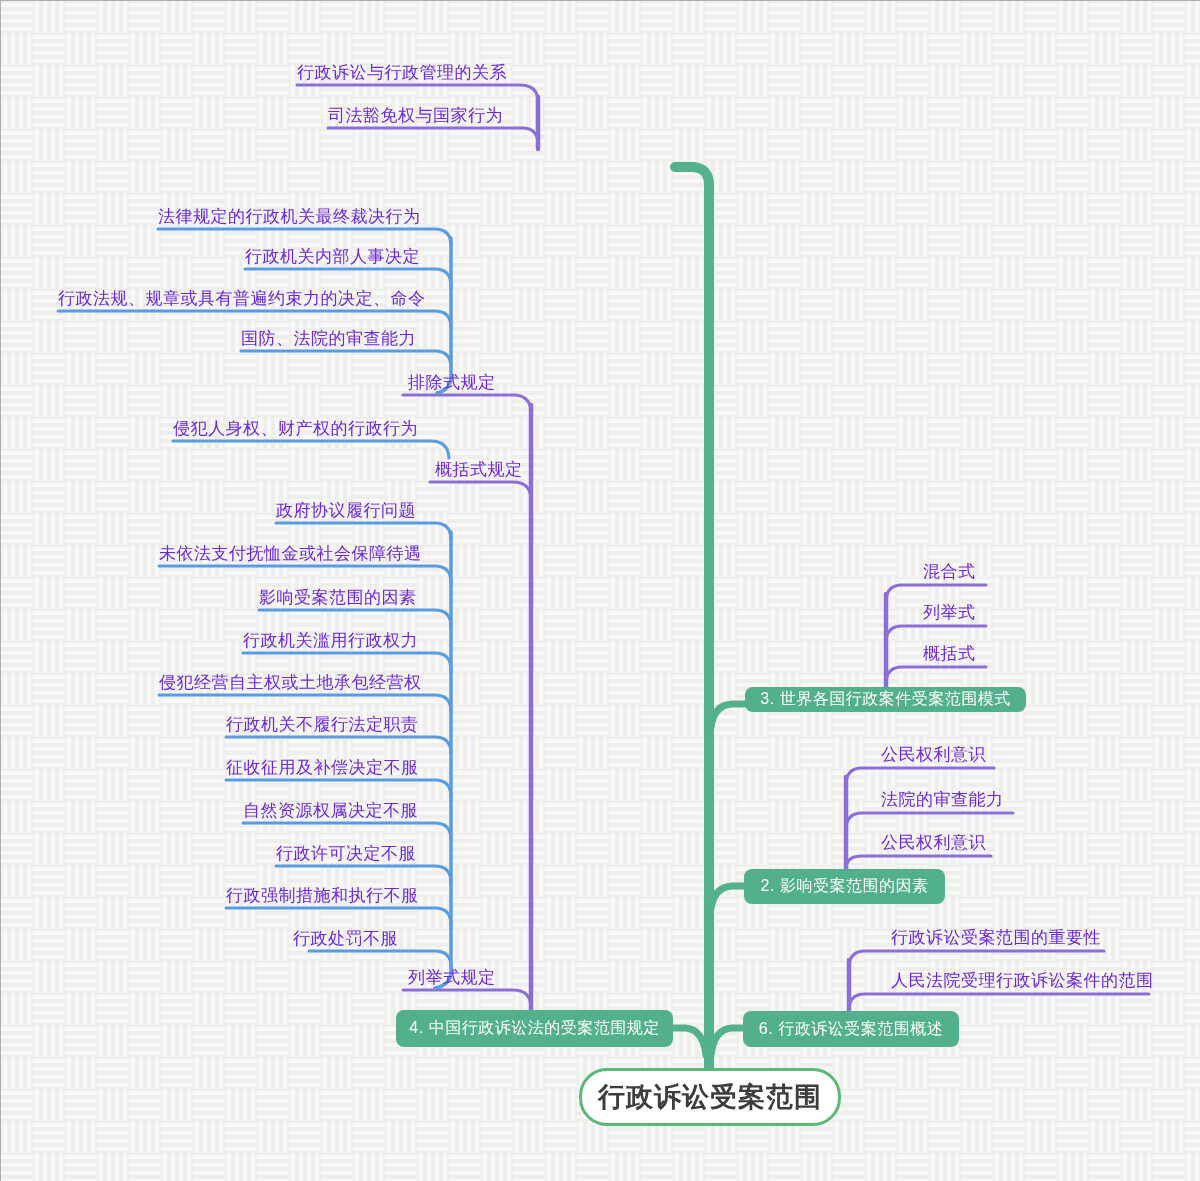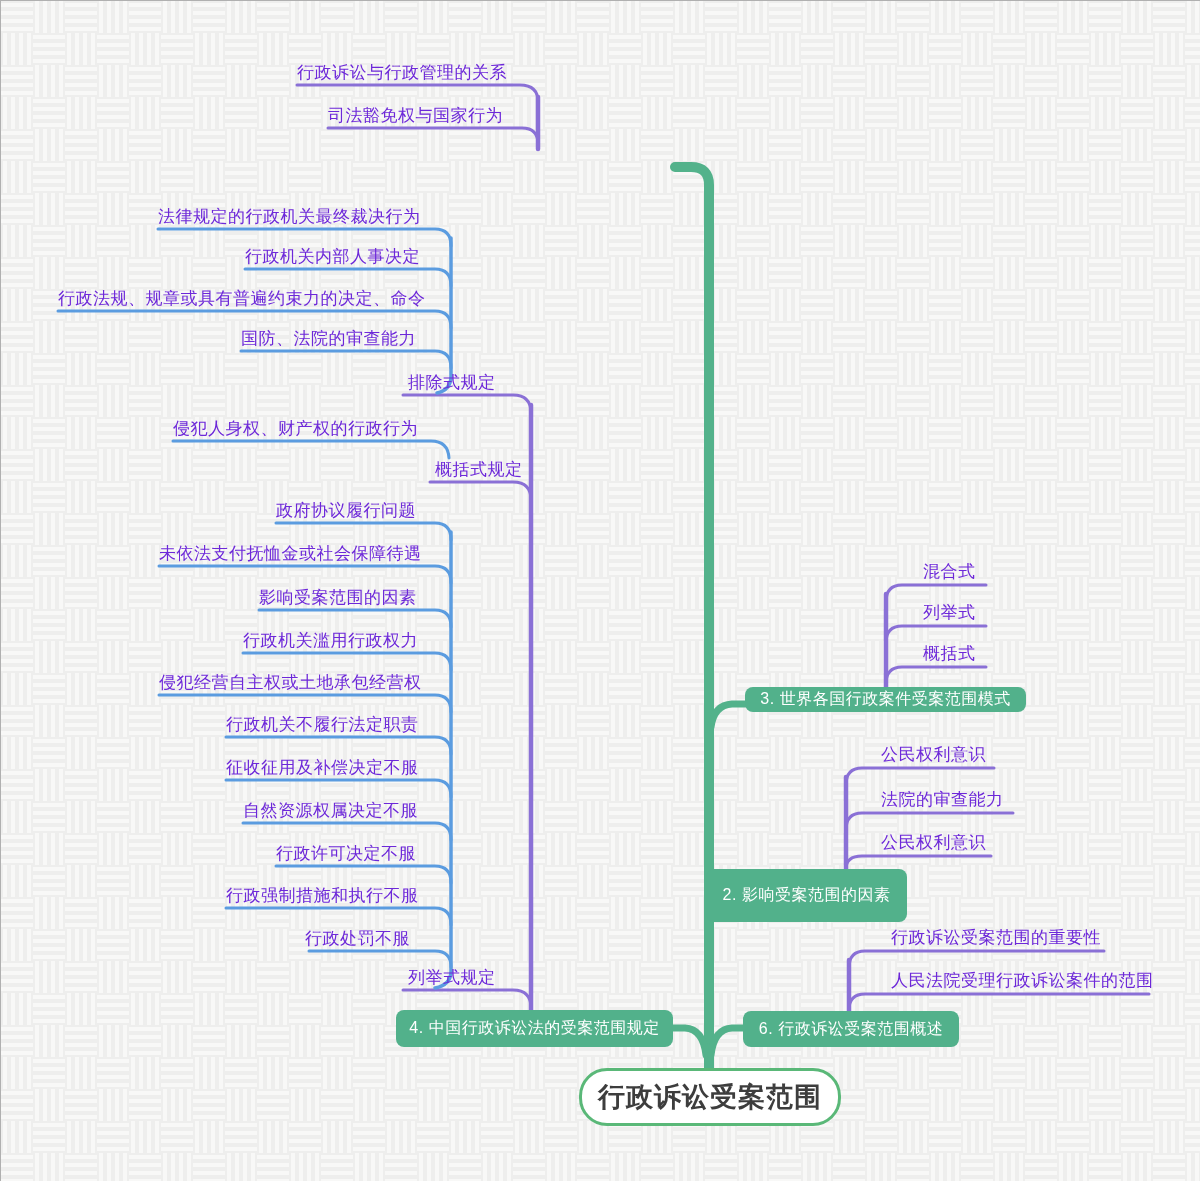--- a/index.html
+++ b/index.html
@@ -102,21 +102,21 @@
     <path d="M990 855 L861 855 Q845 855 845 868" stroke="#8a70d6" stroke-width="3"></path>
     <path d="M845 776 L845 869" stroke="#8a70d6" stroke-width="4.5"></path>
 
     <path d="M1103 950 L864 950 Q848 950 848 967" stroke="#8a70d6" stroke-width="3"></path>
     <path d="M1148 993 L864 993 Q848 993 848 1009" stroke="#8a70d6" stroke-width="3"></path>
     <path d="M848 959 L848 1011" stroke="#8a70d6" stroke-width="4.5"></path>
   </svg>
 
   <div class="main-node" style="left:395px;top:1009px;width:277px;height:37px">4. 中国行政诉讼法的受案范围规定</div>
   <div class="main-node" style="left:744px;top:686px;width:281px;height:25px">3. 世界各国行政案件受案范围模式</div>
-  <div class="main-node" style="left:705px;top:868px;width:201px;height:53px">2. 影响受案范围的因素</div>
+  <div class="main-node" style="left:743px;top:868px;width:201px;height:35px">2. 影响受案范围的因素</div>
   <div class="main-node" style="left:742px;top:1010px;width:216px;height:36px">6. 行政诉讼受案范围概述</div>
 
   <div class="root-node" style="left:578px;top:1067px;width:262px;height:58px">行政诉讼受案范围</div>
 
   <div class="topic" style="left:296px;top:61px">行政诉讼与行政管理的关系</div>
   <div class="topic" style="left:327px;top:104px">司法豁免权与国家行为</div>
 
   <div class="topic" style="left:407px;top:371px">排除式规定</div>
   <div class="topic" style="left:434px;top:458px">概括式规定</div>
   <div class="topic" style="left:407px;top:966px">列举式规定</div>
@@ -131,21 +131,21 @@
   <div class="topic" style="left:275px;top:499px">政府协议履行问题</div>
   <div class="topic" style="left:158px;top:542px">未依法支付抚恤金或社会保障待遇</div>
   <div class="topic" style="left:258px;top:586px">影响受案范围的因素</div>
   <div class="topic" style="left:242px;top:629px">行政机关滥用行政权力</div>
   <div class="topic" style="left:158px;top:671px">侵犯经营自主权或土地承包经营权</div>
   <div class="topic" style="left:225px;top:713px">行政机关不履行法定职责</div>
   <div class="topic" style="left:225px;top:756px">征收征用及补偿决定不服</div>
   <div class="topic" style="left:242px;top:799px">自然资源权属决定不服</div>
   <div class="topic" style="left:275px;top:842px">行政许可决定不服</div>
   <div class="topic" style="left:225px;top:884px">行政强制措施和执行不服</div>
-  <div class="topic" style="left:304px;top:927px">行政处罚不服</div>
+  <div class="topic" style="left:292px;top:927px">行政处罚不服</div>
 
   <div class="topic" style="left:922px;top:560px">混合式</div>
   <div class="topic" style="left:922px;top:601px">列举式</div>
   <div class="topic" style="left:922px;top:642px">概括式</div>
 
   <div class="topic" style="left:880px;top:743px">公民权利意识</div>
   <div class="topic" style="left:880px;top:788px">法院的审查能力</div>
   <div class="topic" style="left:880px;top:831px">公民权利意识</div>
 
   <div class="topic" style="left:890px;top:926px">行政诉讼受案范围的重要性</div>

